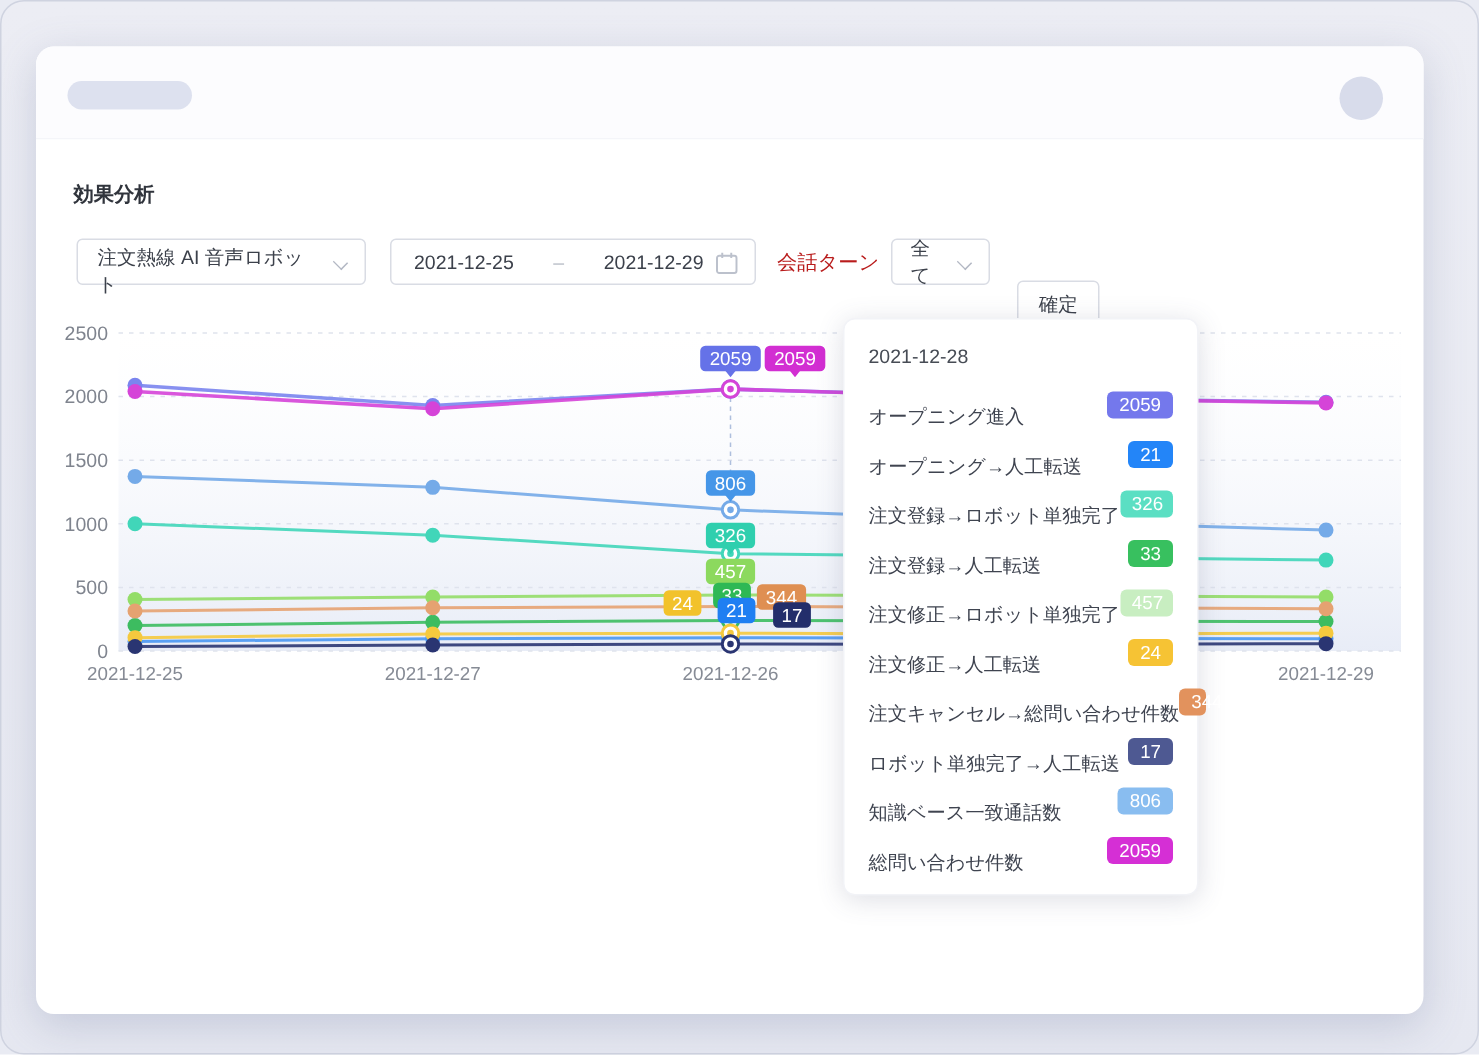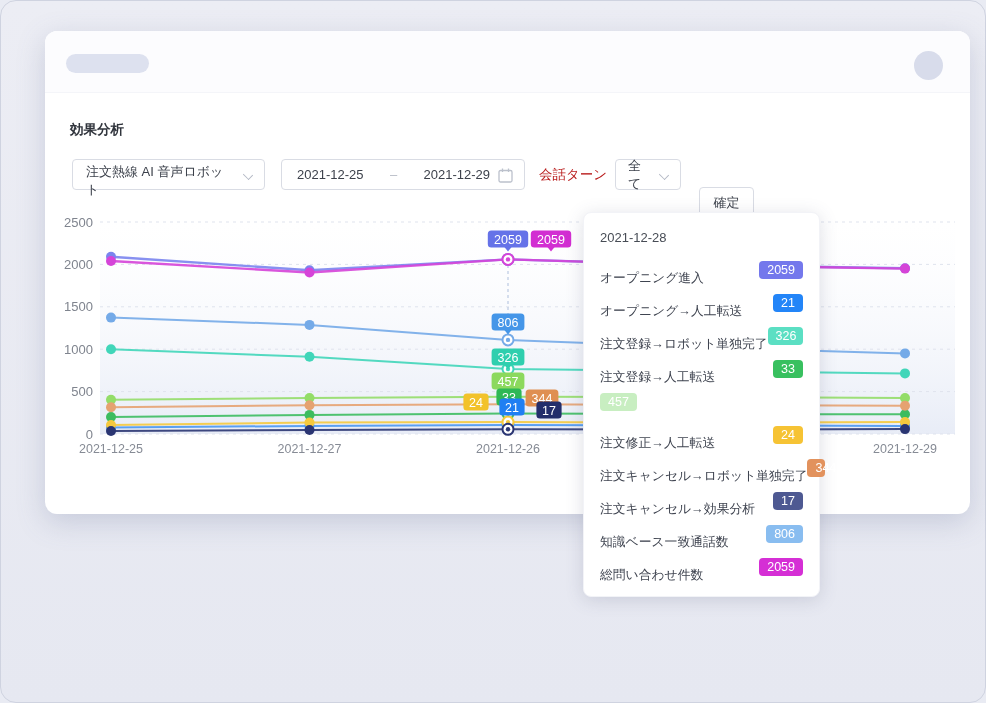--- a/index.html
+++ b/index.html
@@ -1,21 +1,21 @@
 <!DOCTYPE html>
 <html><head>
 <meta charset="utf-8">
 <style>
   * { margin:0; padding:0; box-sizing:border-box; }
   html,body { width:986px; height:703px; overflow:hidden;
     font-family:"Liberation Sans","DejaVu Sans",sans-serif; }
   body { background:#e9ebf3; }
   .frame { position:absolute; inset:0; border:1px solid #cfd3e0; border-radius:16px;
     background:linear-gradient(180deg,#ecedf4,#e6e8f1); }
-  .card { position:absolute; left:44px; top:30px; width:925px; height:483px;
+  .card { position:absolute; left:23px; top:30px; width:925px; height:645px;
     background:#ffffff; border-radius:12px;
     box-shadow:0 8px 28px rgba(100,110,150,0.25); }
   .appbar { position:relative; height:62px; border-radius:12px 12px 0 0;
     background:#fcfcfe; border-bottom:1px solid #f4f5f9; }
   .logo-pill { position:absolute; left:21px; top:23px; width:83px; height:19px;
     border-radius:10px; background:#dde1ef; }
   .avatar { position:absolute; right:27px; top:20px; width:29px; height:29px;
     border-radius:50%; background:#d8dceb; }
   .page-title { position:absolute; left:25px; top:90px; font-size:13.5px;
     font-weight:bold; color:#30343c; }
@@ -228,32 +228,33 @@
           </div>
           <div class="tt-row">
             <span class="tt-label">注文登録→ロボット単独完了</span>
             <span class="tt-badge" style="background: rgb(91, 223, 195);">326</span>
           </div>
           <div class="tt-row">
             <span class="tt-label">注文登録→人工転送</span>
             <span class="tt-badge" style="background: rgb(56, 192, 95);">33</span>
           </div>
           <div class="tt-row">
+            <span class="tt-label">注文修正→ロボット単独完了</span>
             <span class="tt-badge" style="background: rgb(200, 238, 193);">457</span>
           </div>
           <div class="tt-row">
             <span class="tt-label">注文修正→人工転送</span>
             <span class="tt-badge" style="background: rgb(246, 195, 52);">24</span>
           </div>
           <div class="tt-row">
-            <span class="tt-label">注文キャンセル→ロボット単独完了</span>
+            <span class="tt-label">注文キャンセル→総問い合わせ件数</span>
             <span class="tt-badge" style="background: rgb(226, 146, 93);">344</span>
           </div>
           <div class="tt-row">
-            <span class="tt-label">注文キャンセル→効果分析</span>
+            <span class="tt-label">ロボット単独完了→人工転送</span>
             <span class="tt-badge" style="background: rgb(78, 89, 146);">17</span>
           </div>
           <div class="tt-row">
             <span class="tt-label">知識ベース一致通話数</span>
             <span class="tt-badge" style="background: rgb(137, 189, 240);">806</span>
           </div>
           <div class="tt-row">
             <span class="tt-label">総問い合わせ件数</span>
             <span class="tt-badge" style="background: rgb(213, 47, 213);">2059</span>
           </div>

